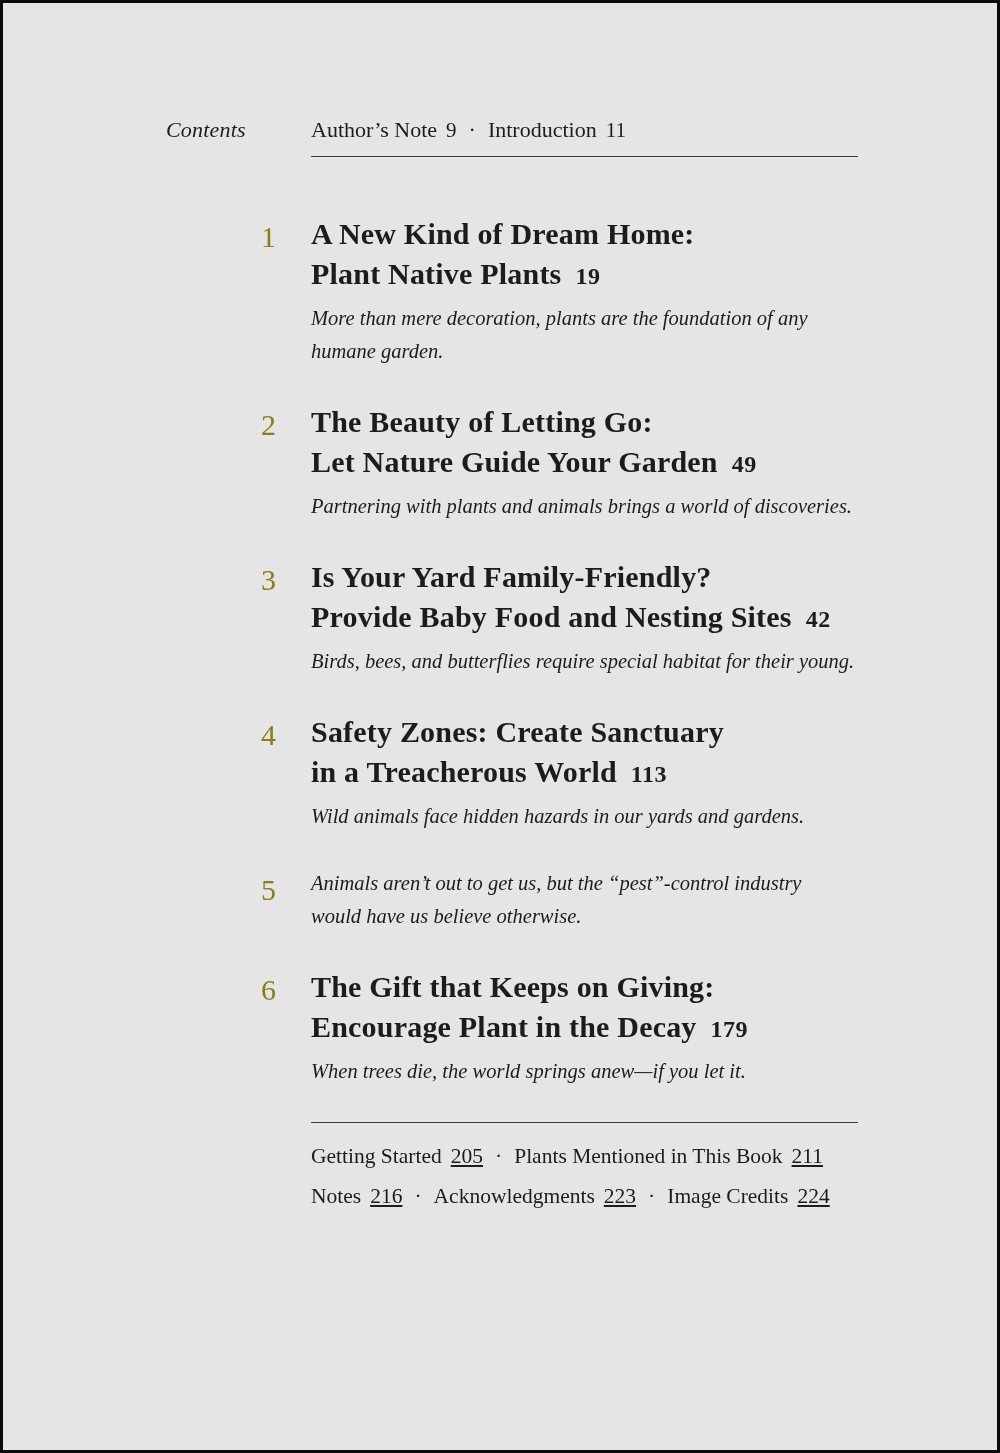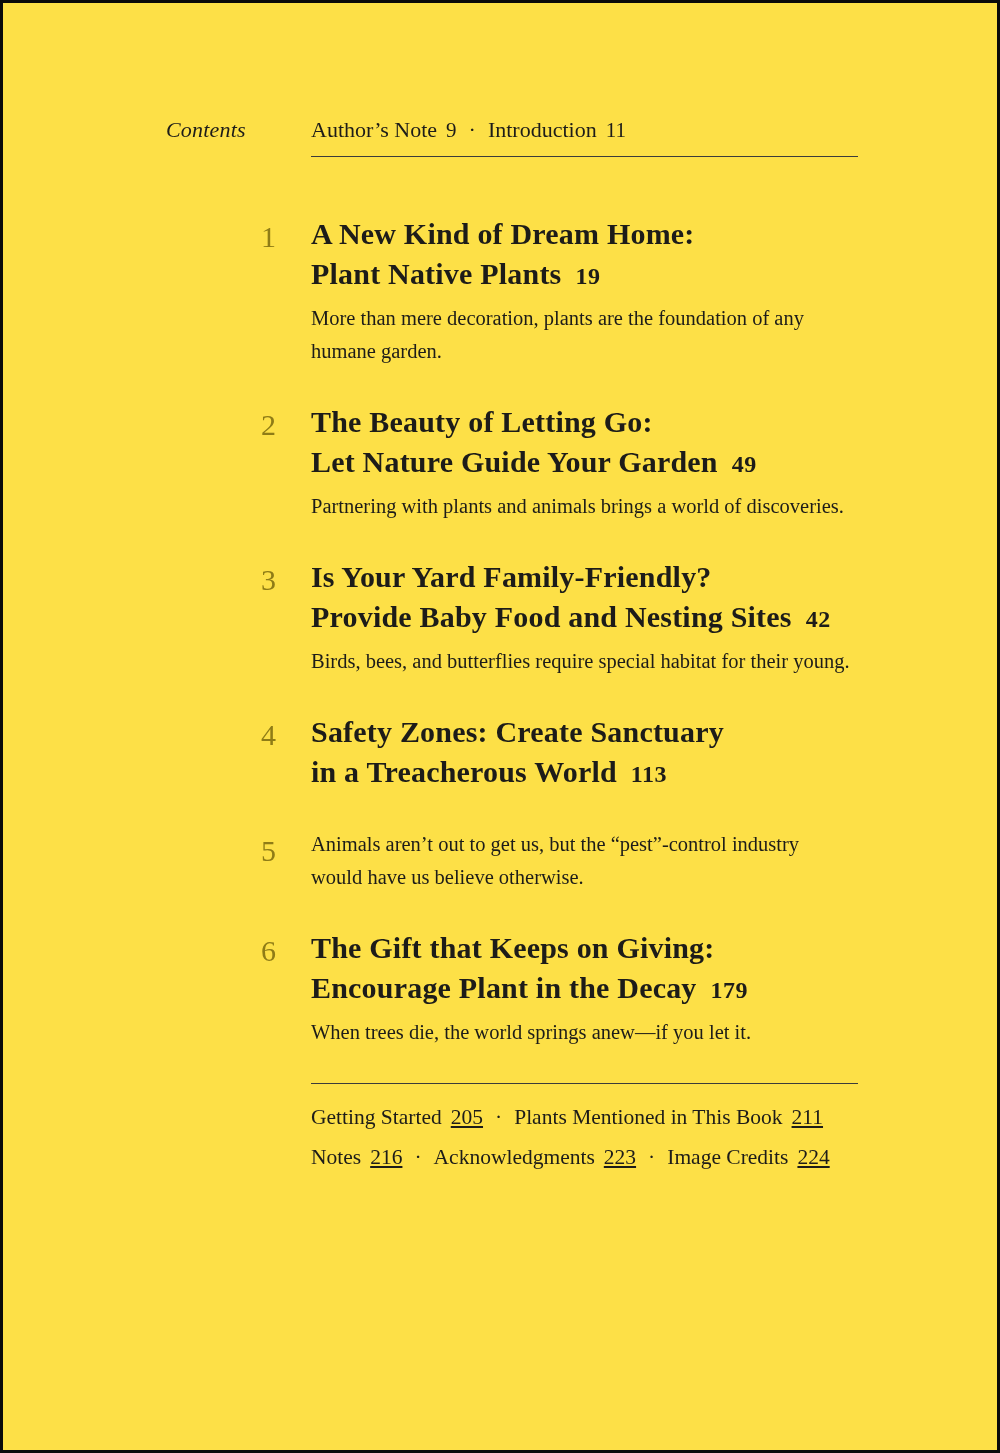--- a/index.html
+++ b/index.html
@@ -2,21 +2,21 @@
 <html><head>
 <meta charset="utf-8">
 <style>
   html, body { margin: 0; padding: 0; background: #ffffff; }
   .page {
     position: relative;
     width: 1000px;
     height: 1453px;
     box-sizing: border-box;
     border: 3px solid #0a0a0a;
-    background: #fde047;
+    background: #e5e5e5;
     font-family: "Liberation Serif", serif;
     color: #1d1c19;
     overflow: hidden;
   }
 
   
   .toc-header { display: flex; padding: 114px 0 0 163px; }
   .contents-label {
     width: 145px;
     font-style: italic;
@@ -49,20 +49,21 @@
   .chapter-title {
     margin: 0;
     font-size: 30px;
     font-weight: bold;
     line-height: 40px;
     letter-spacing: 0.2px;
   }
   .page-num { font-size: 24px; margin-left: 14px; letter-spacing: 0.5px; }
   .chapter-desc {
     margin: 6px 0 0 0;
+    font-style: italic;
     font-size: 20.5px;
     line-height: 33px;
   }
 
   
   .toc-footer { margin: 25px 0 0 308px; width: 547px; }
   .back-matter {
     font-size: 21.5px;
     line-height: 40px;
     white-space: nowrap;
@@ -101,20 +102,21 @@
 
     <article class="chapter">
       <div class="chapter-number">3</div>
       <h2 class="chapter-title"><span>Is Your Yard Family-Friendly?</span><br><span>Provide Baby Food and Nesting Sites</span><span class="page-num">42</span></h2>
       <p class="chapter-desc"><span>Birds, bees, and butterflies require special habitat for their young.</span></p>
     </article>
 
     <article class="chapter">
       <div class="chapter-number">4</div>
       <h2 class="chapter-title"><span>Safety Zones: Create Sanctuary</span><br><span>in a Treacherous World</span><span class="page-num">113</span></h2>
+      <p class="chapter-desc"><span>Wild animals face hidden hazards in our yards and gardens.</span></p>
     </article>
 
     <article class="chapter">
       <div class="chapter-number">5</div>
       <p class="chapter-desc"><span>Animals aren’t out to get us, but the “pest”-control industry</span><br><span>would have us believe otherwise.</span></p>
     </article>
 
     <article class="chapter">
       <div class="chapter-number">6</div>
       <h2 class="chapter-title"><span>The Gift that Keeps on Giving:</span><br><span>Encourage Plant in the Decay</span><span class="page-num">179</span></h2>

